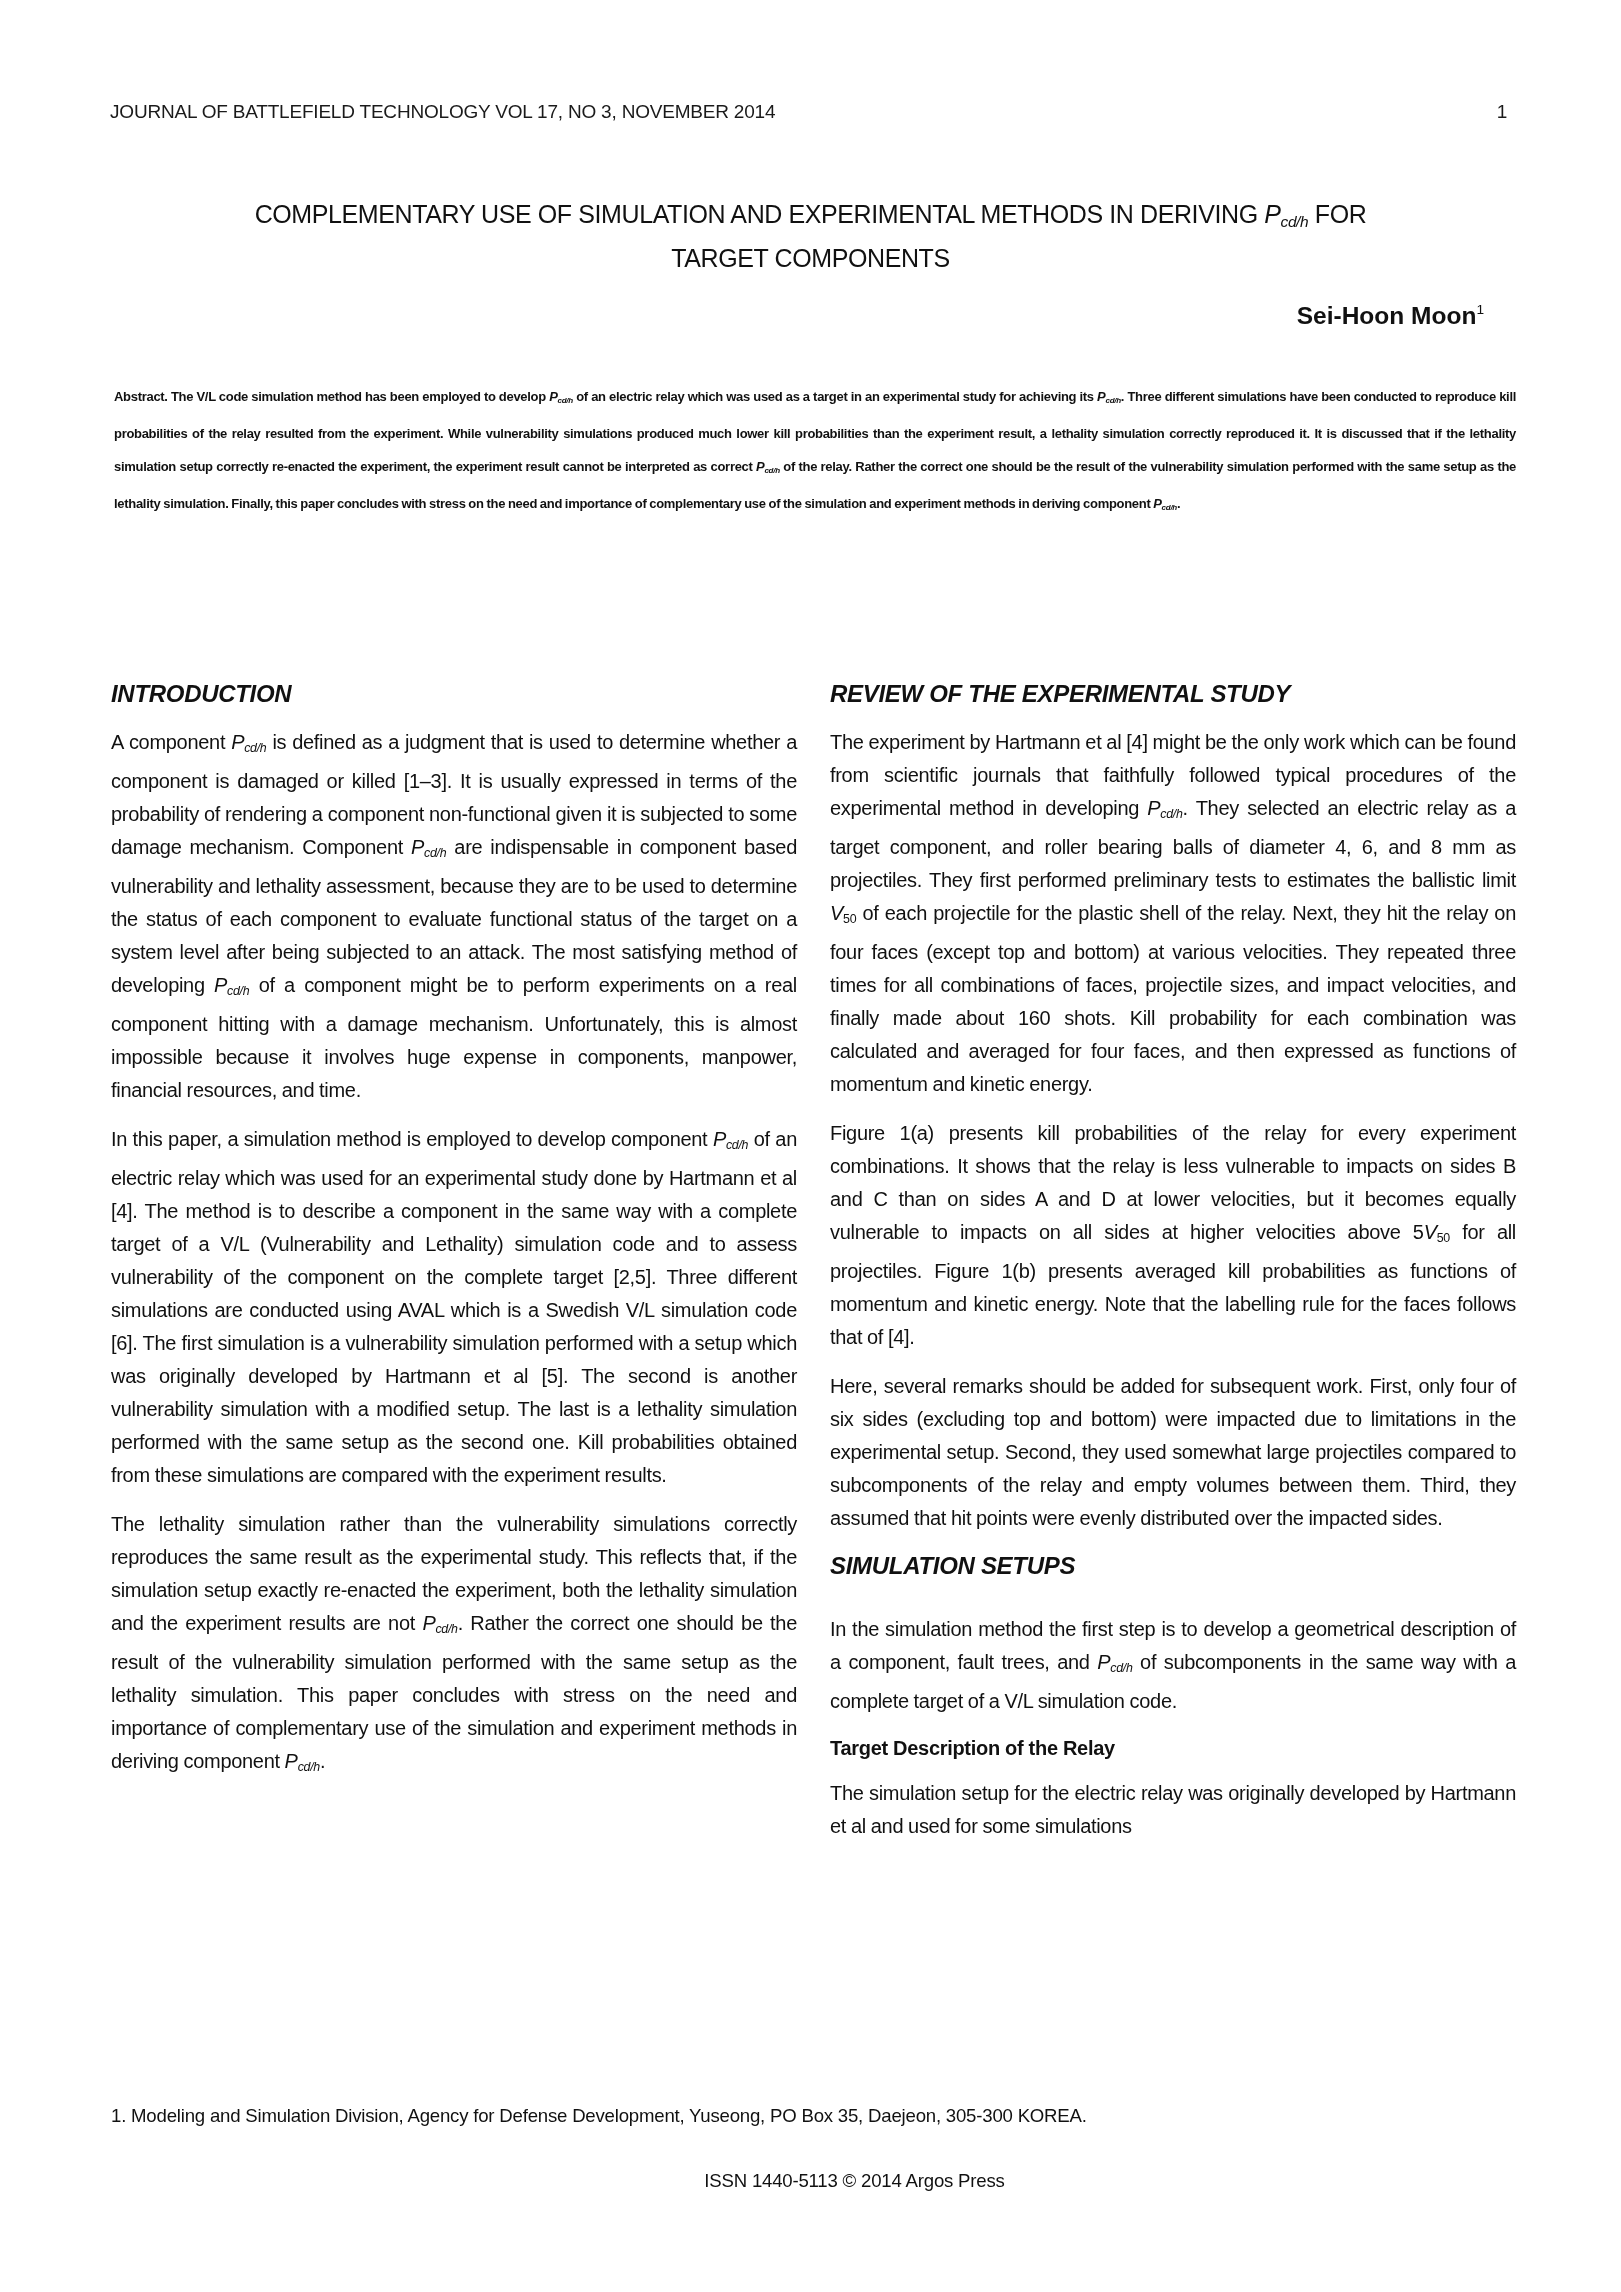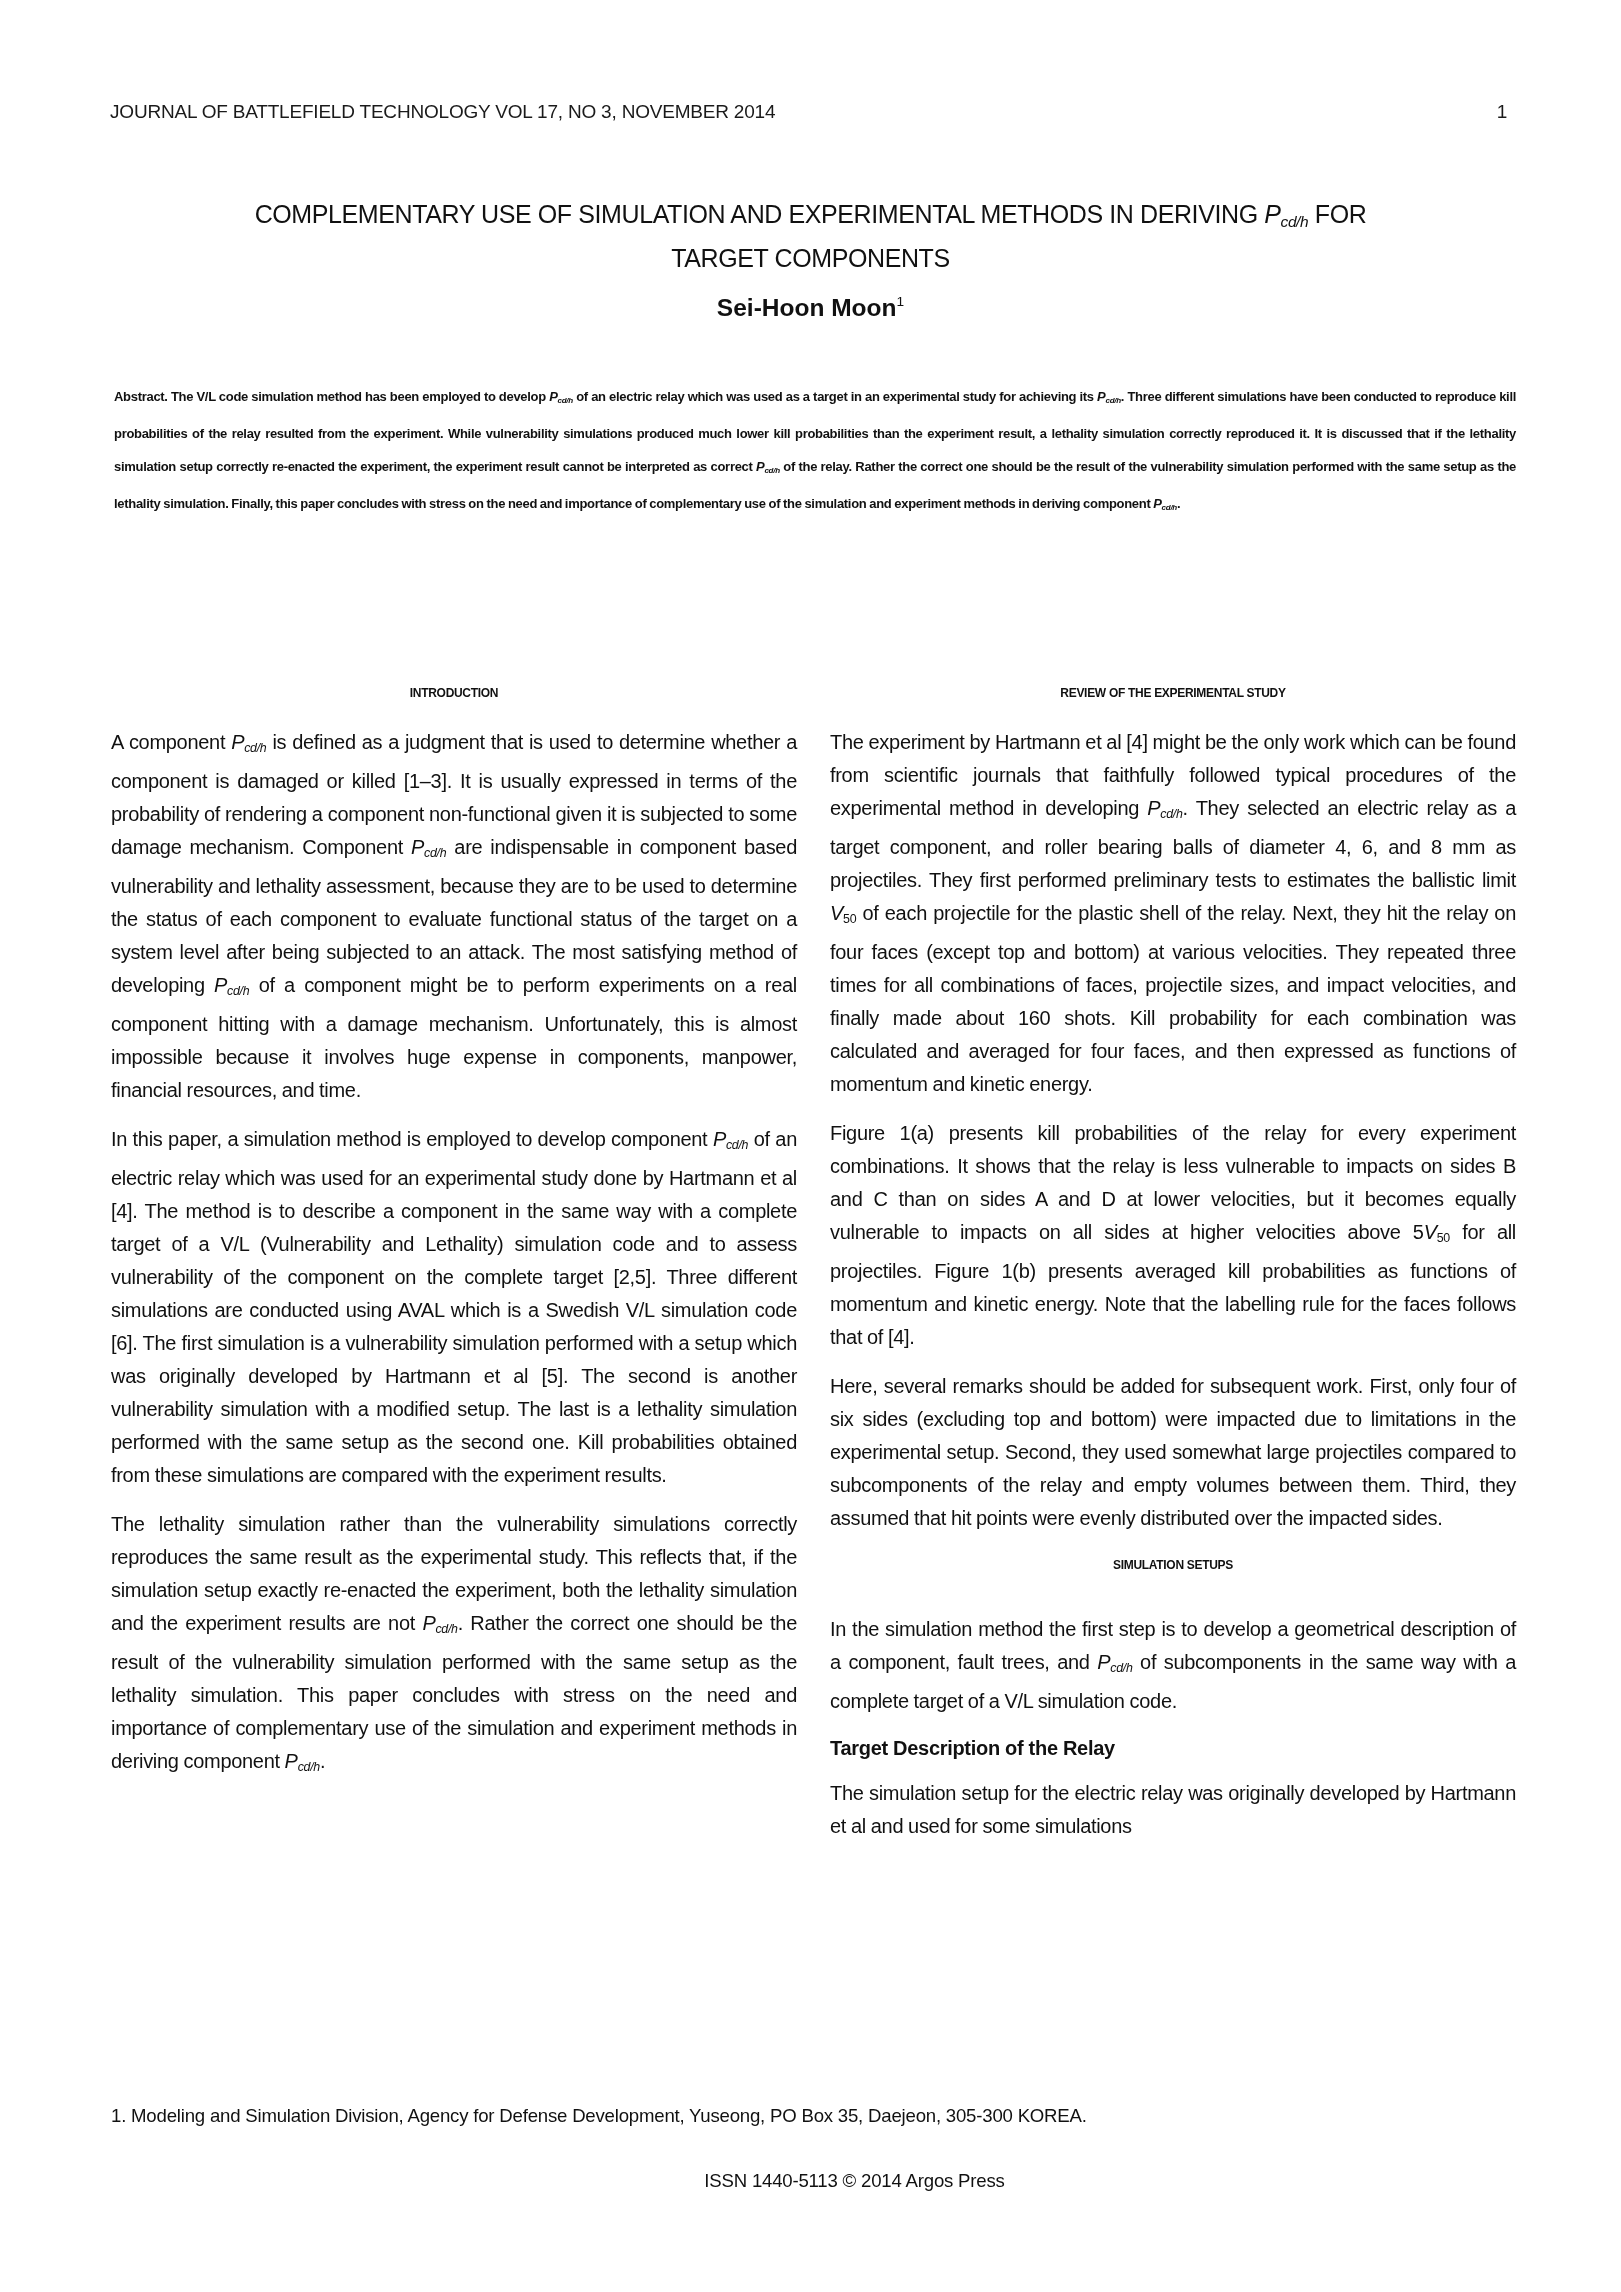--- a/index.html
+++ b/index.html
@@ -14,38 +14,38 @@
     font-size: 19px; letter-spacing: -0.2px; color: #1a1a1a;
   }
   .running-head .page-num { position: absolute; right: 0; top: 0; }
 
   .title {
     position: absolute; left: 137px; top: 196px; width: 1347px;
     text-align: center; font-weight: normal; font-size: 25px; line-height: 37px;
     letter-spacing: -0.4px;
   }
   .author {
-    position: absolute; left: 137px; top: 294px; width: 1347px;
-    text-align: center; font-weight: bold; font-size: 24.5px;
+    position: absolute; left: 137px; top: 302px; width: 1347px;
+    text-align: right; font-weight: bold; font-size: 24.5px;
   }
   .author sup { font-size: 13.7px; font-weight: normal; vertical-align: 9.8px; }
 
   .abstract {
     position: absolute; left: 114px; top: 380px; width: 1402px;
     font-weight: bold; font-size: 13px; line-height: 33px;
     text-align: justify; letter-spacing: -0.3px; word-spacing: -0.5px;
   }
 
   .col { position: absolute; top: 679px; width: 686px; }
   .col.left { left: 111px; }
   .col.right { left: 830px; }
 
   .sec-head {
-    text-align: center; font-weight: bold; font-size: 12px;
-    line-height: 29px; margin: 0 0 17.6px 0; letter-spacing: -0.3px;
+    font-weight: bold; font-size: 24px;
+    line-height: 29px; margin: 0 0 17.6px 0; letter-spacing: -0.3px; font-style: italic;
   }
   .sub-head {
     font-weight: bold; font-size: 20px; line-height: 29px; margin: 0 0 13.7px 0;
     letter-spacing: -0.3px;
   }
   .para {
     margin: 0 0 16px 0; font-size: 20px; line-height: 33px;
     text-align: justify; letter-spacing: -0.3px; word-spacing: -0.4px;
   }
 

